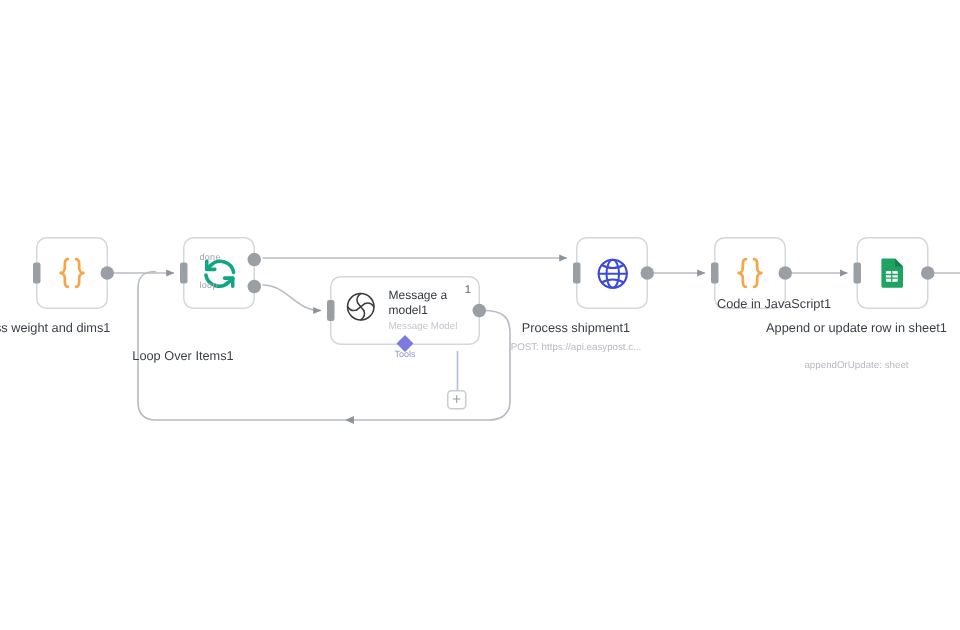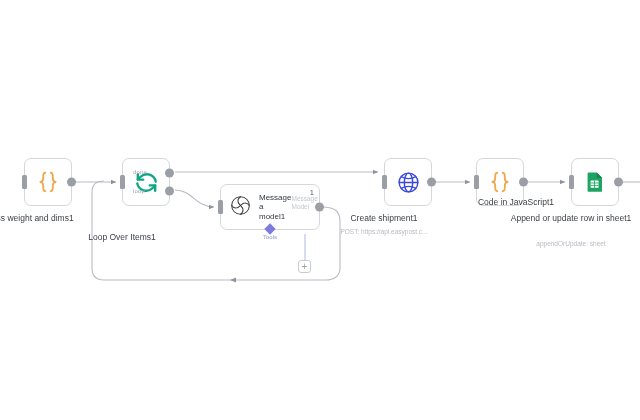--- a/index.html
+++ b/index.html
@@ -44,21 +44,21 @@
     width:122px;white-space:normal;
   }
   .subcaption{
     position:absolute;left:50%;transform:translateX(-50%);
     text-align:center;font-size:6.5px;color:#b6bac0;line-height:1.2;
     width:130px;white-space:nowrap;overflow:hidden;text-overflow:ellipsis;
   }
 
   
   .ai-body{display:flex;align-items:center;height:100%;padding:0 8px;box-sizing:border-box;gap:7px;}
-  .ai-text{display:flex;flex-direction:row;justify-content:center;}
+  .ai-text{display:flex;flex-direction:column;justify-content:center;}
   .ai-title{font-size:8px;color:#33383f;line-height:1.2;max-width:58px;}
   .ai-sub{font-size:6.5px;color:#c2c6cb;line-height:1.25;margin-top:2px;}
   .badge{position:absolute;top:3px;right:5px;font-size:7.5px;color:#5b6069;}
 
   .tools-diamond{
     position:absolute;width:8px;height:8px;background:#7d7ae0;
     left:50%;bottom:-4px;transform:translateX(-50%) rotate(45deg);
   }
   .tools-label{
     position:absolute;left:50%;transform:translateX(-50%);
@@ -183,21 +183,21 @@
       <span class="icon">
         <svg width="25" height="25" viewBox="0 0 24 24" fill="none" stroke="#3b49df" stroke-width="1.35" stroke-linecap="round">
           <circle cx="12" cy="12" r="9"></circle>
           <ellipse cx="12" cy="12" rx="4" ry="9"></ellipse>
           <line x1="3" y1="12" x2="21" y2="12"></line>
           <path d="M5 6.4c1.9 1.2 4.3 1.9 7 1.9s5.1-.7 7-1.9"></path>
           <path d="M5 17.6c1.9-1.2 4.3-1.9 7-1.9s5.1.7 7 1.9"></path>
         </svg>
       </span>
     </div>
-    <div class="caption" style="top:48px;">Create shipment1</div>
+    <div class="caption" style="top:48px;">Process shipment1</div>
     <div class="subcaption" style="top:70px;">POST: https://api.easypost.c...</div>
   </div>
 
   <div class="node" style="left:476px;top:158px;">
     <div class="box sq">
       <span class="in-stub"></span>
       <span class="out-dot"></span>
       <span class="icon">
         <svg width="26" height="26" viewBox="0 0 24 24" fill="none" stroke="#f2a74b" stroke-width="1.7" stroke-linecap="round" stroke-linejoin="round">
           <path d="M9.5 3.5C7.2 3.5 7.6 7 7.6 8.6c0 1.8-1.1 3.4-2.6 3.4 1.5 0 2.6 1.6 2.6 3.4 0 1.6-.4 5.1 1.9 5.1"></path>

